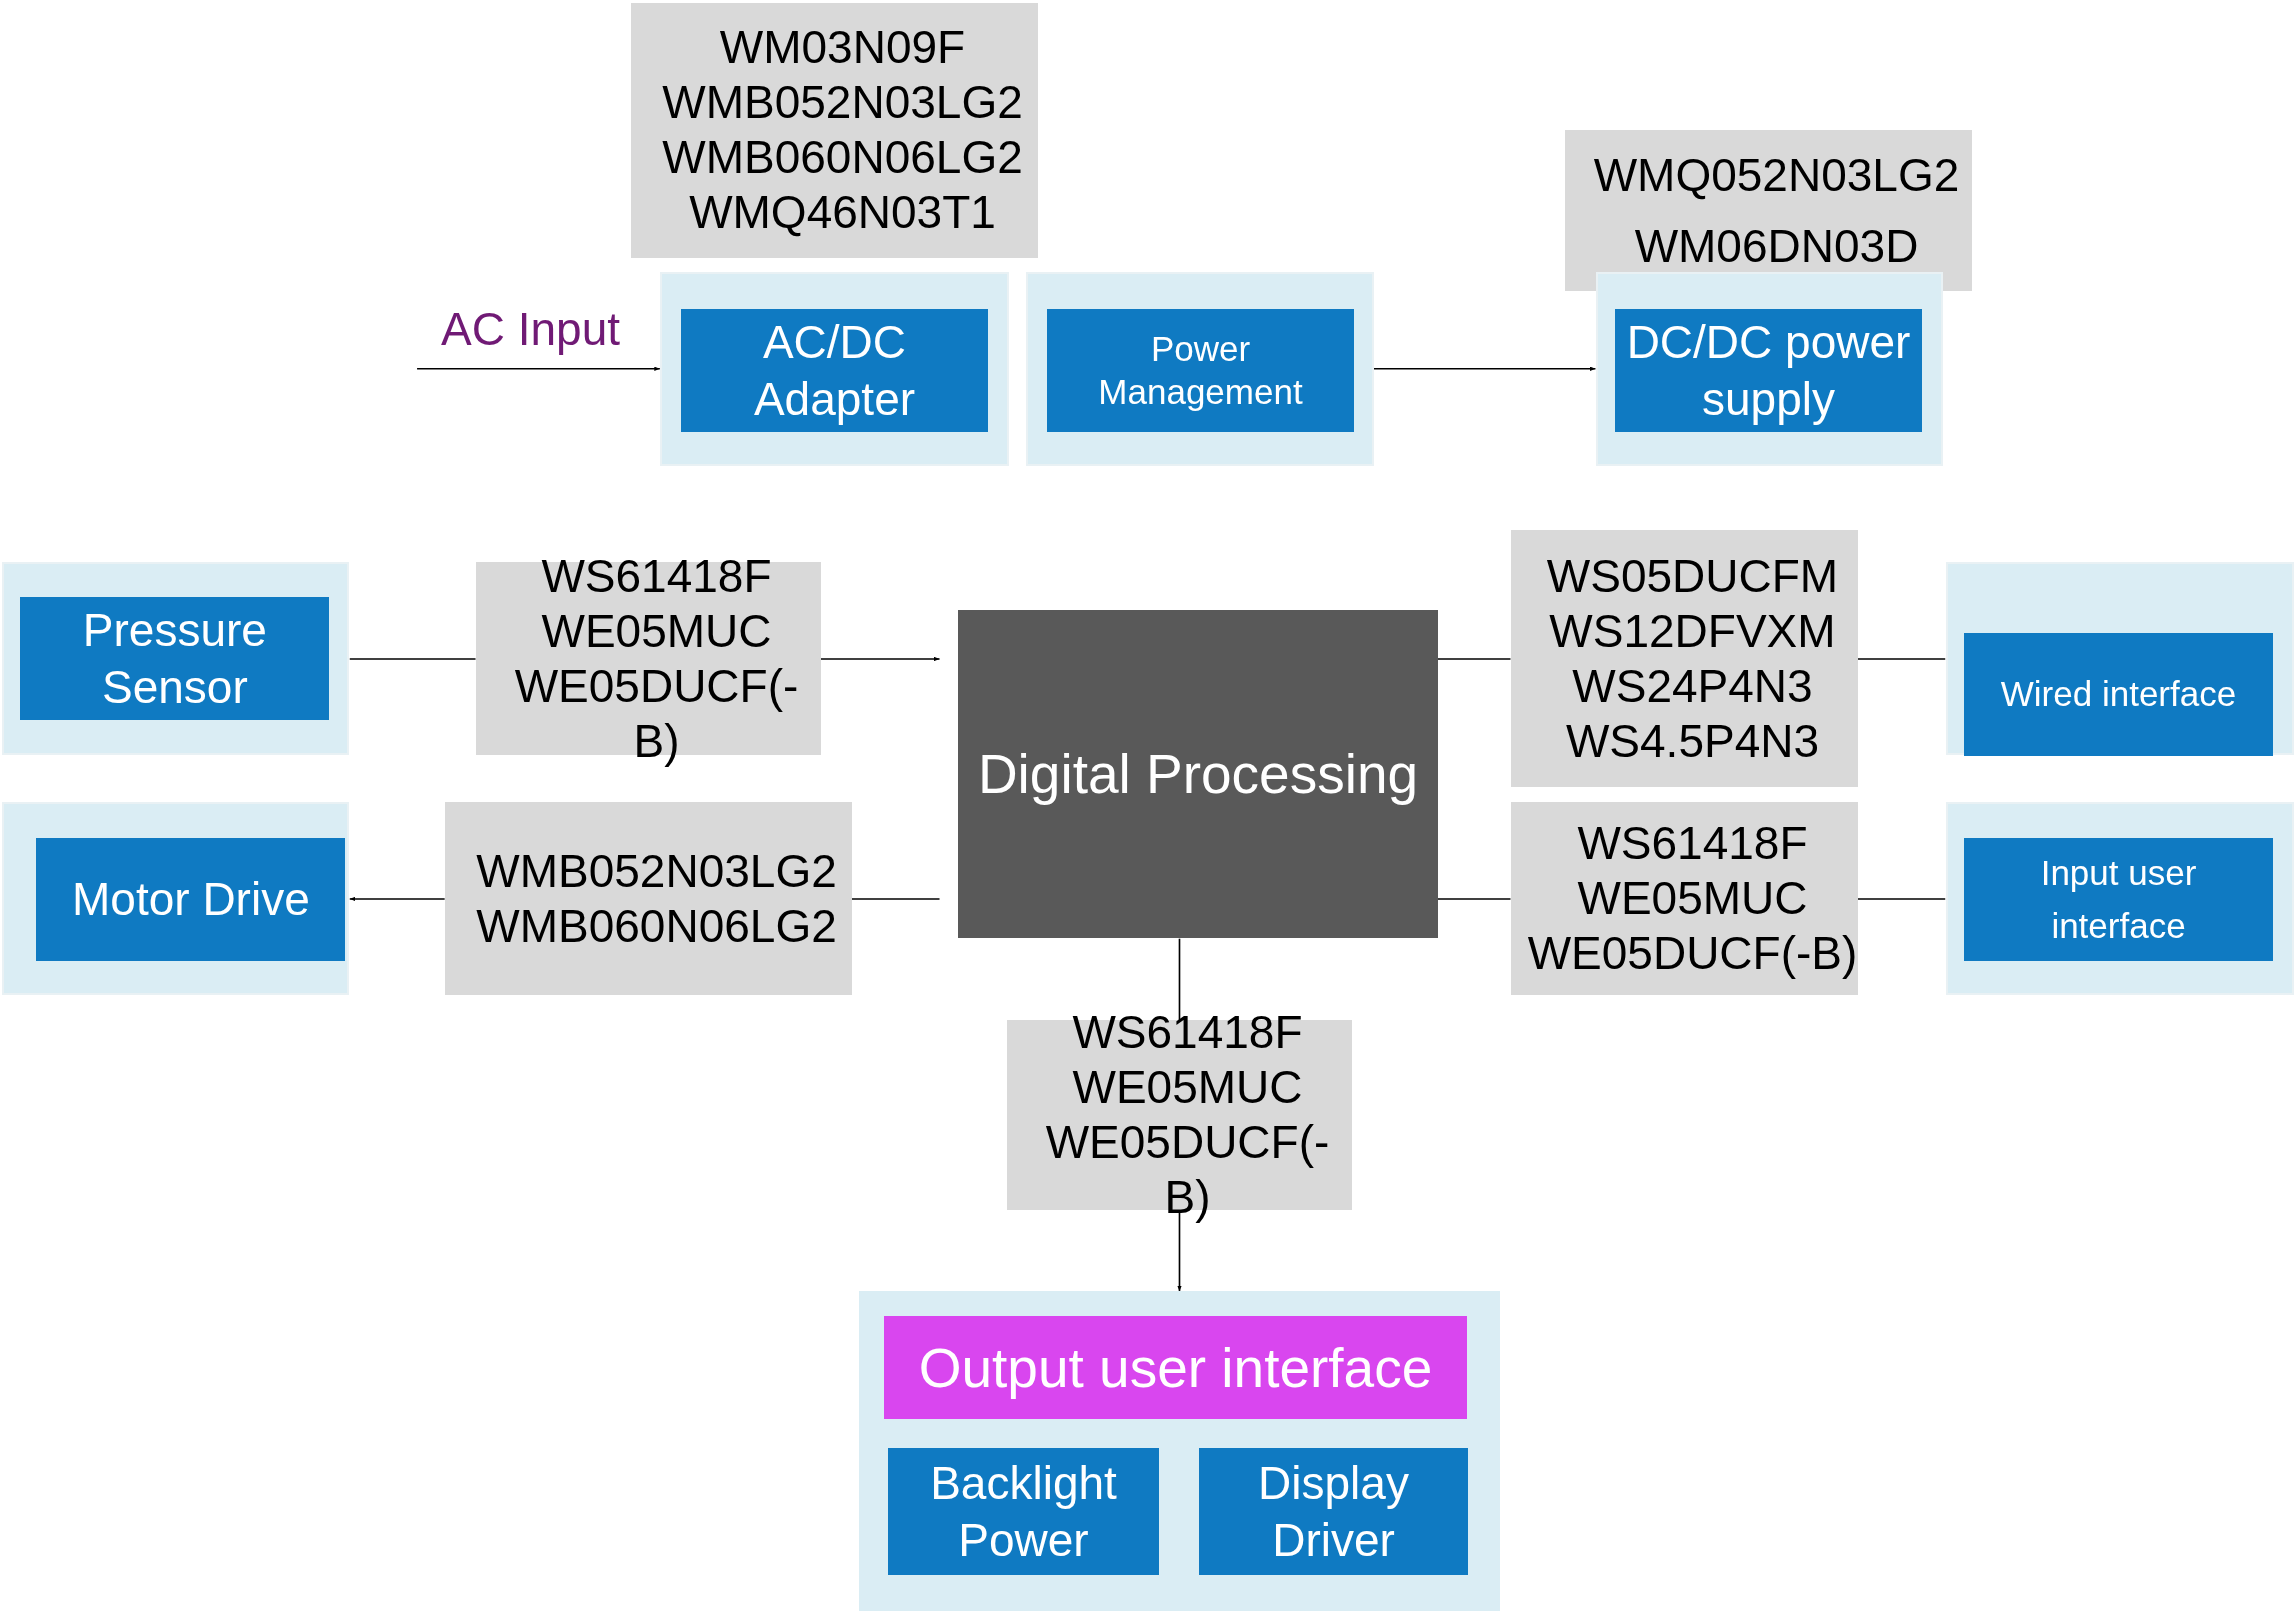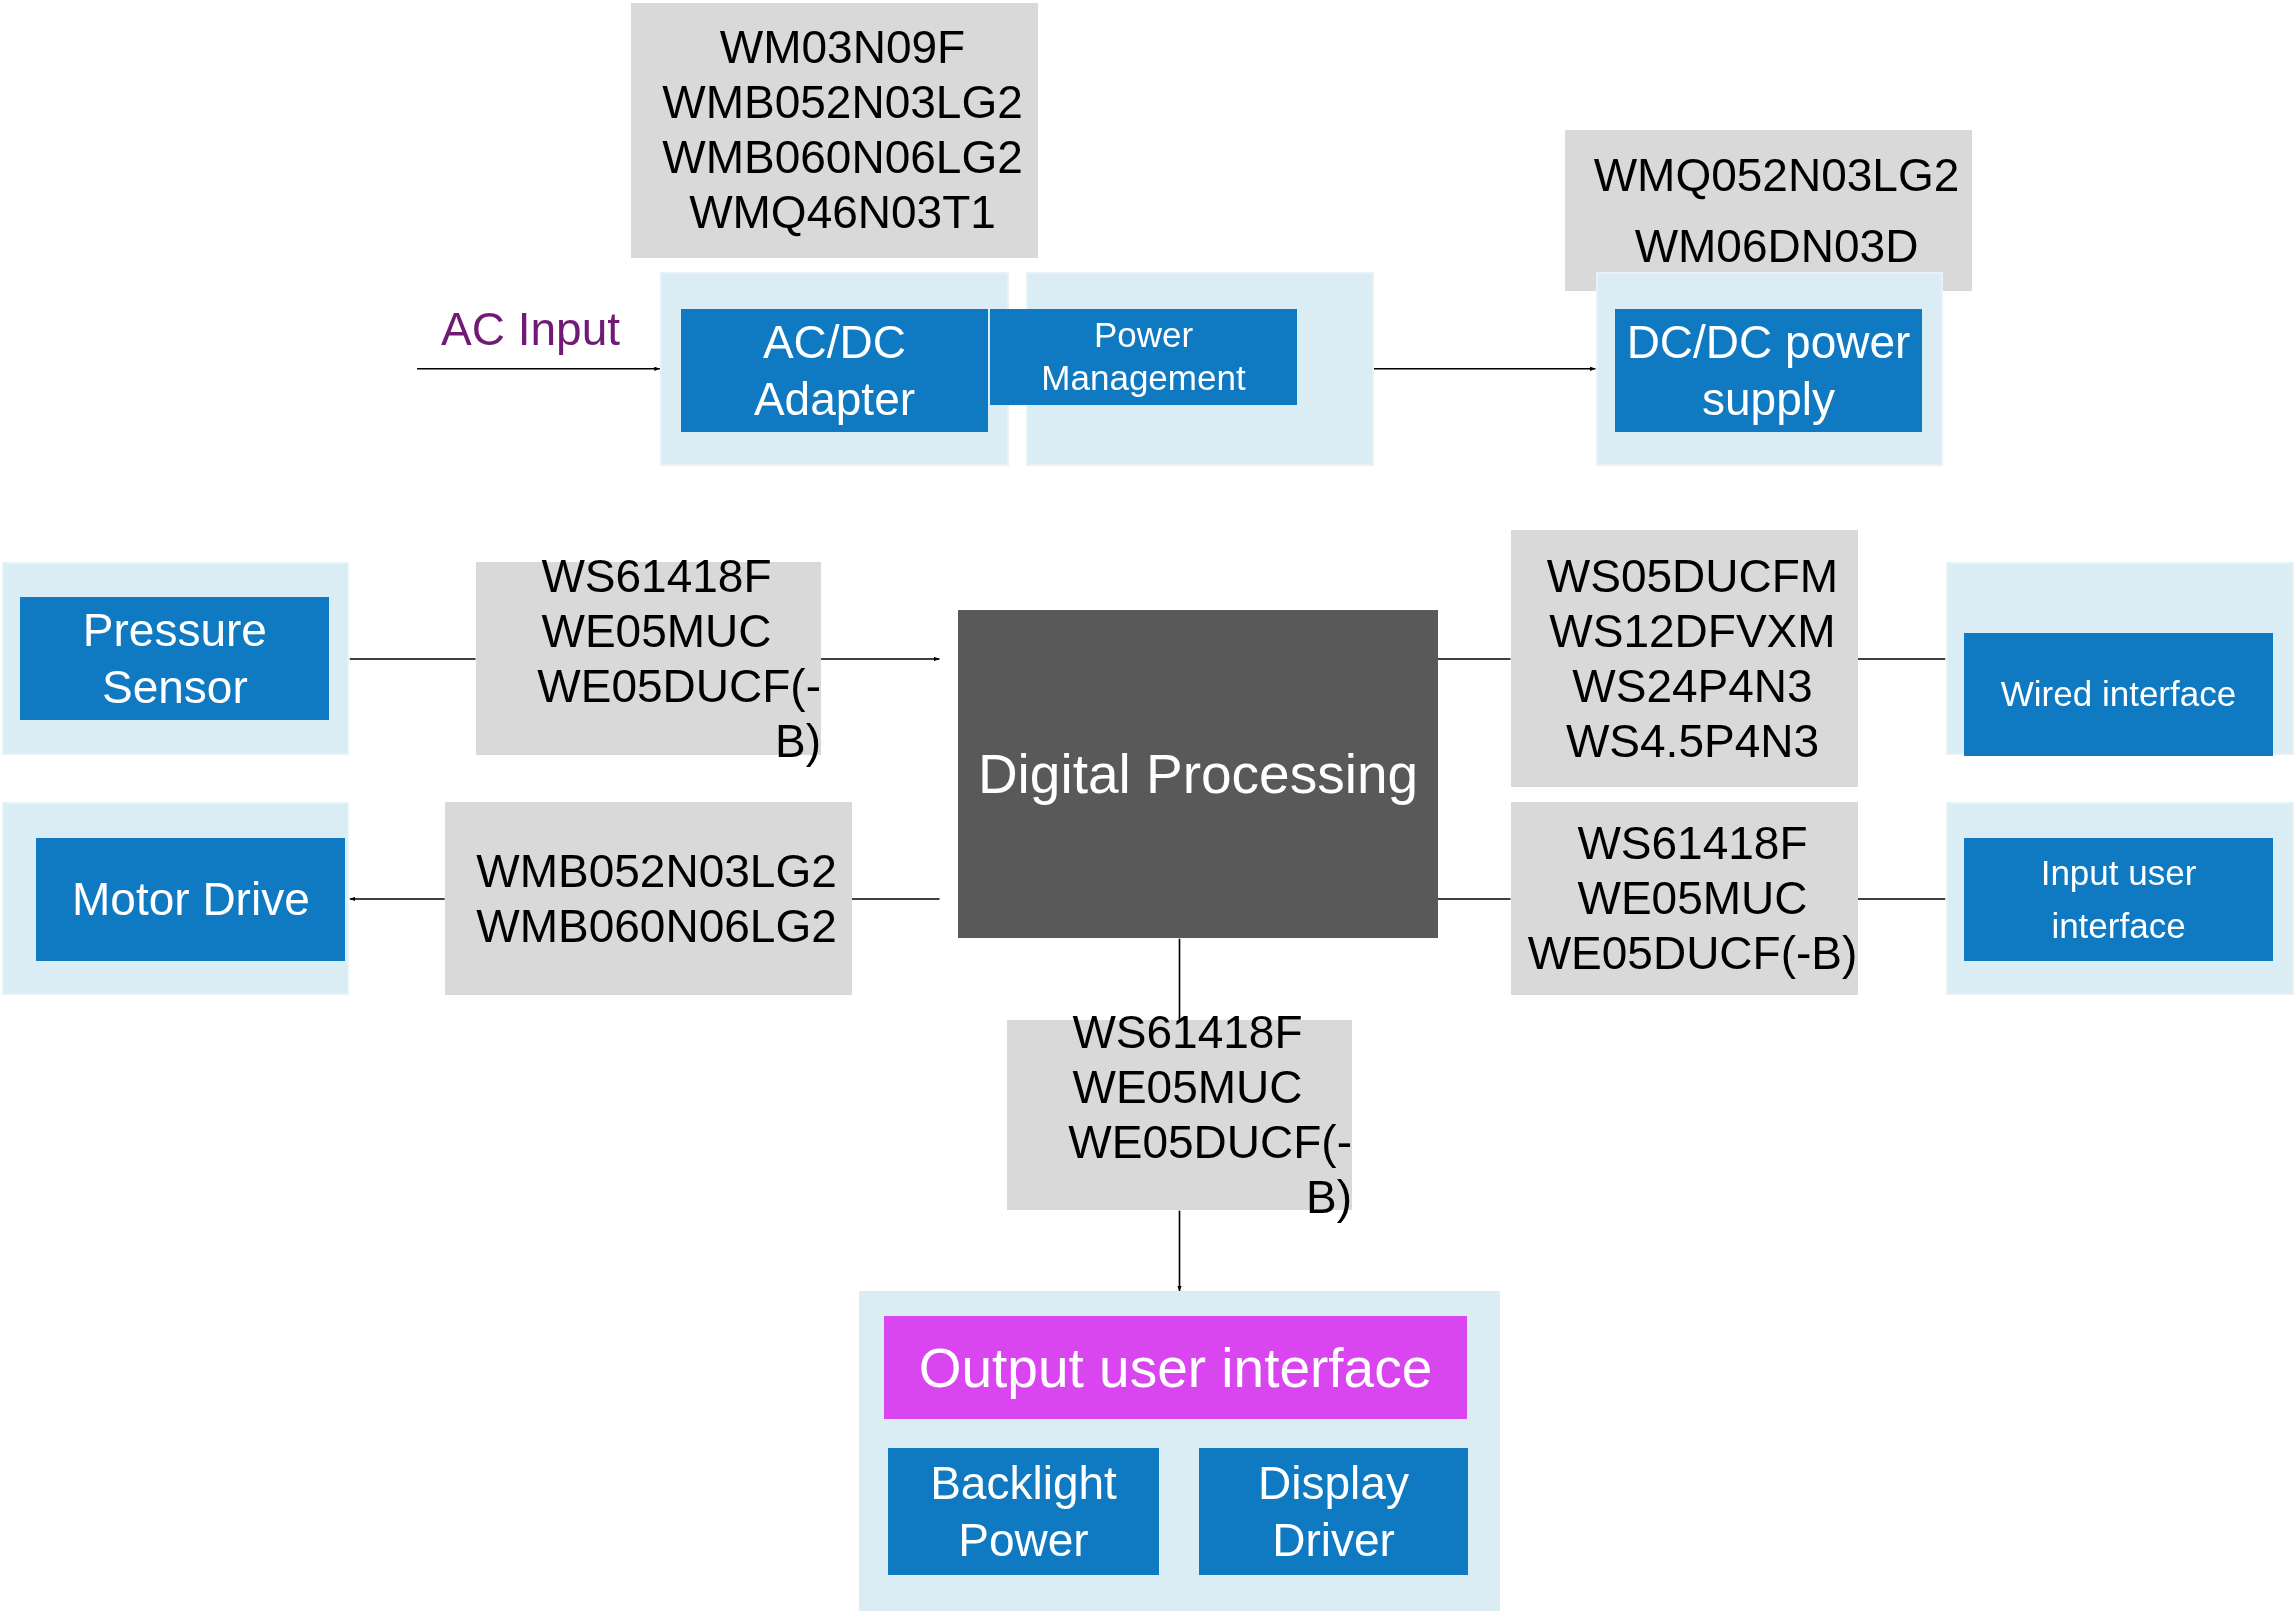--- a/index.html
+++ b/index.html
@@ -3,21 +3,21 @@
 <meta charset="utf-8">
 <style>
   html, body { margin:0; padding:0; background:#ffffff; }
   body { width:2295px; height:1612px; position:relative; overflow:hidden;
          font-family:"Liberation Sans", sans-serif; }
   .abs { position:absolute; box-sizing:border-box; }
   .outer { background:#DAEDF4; border:2.2px solid #E9F1F4; }
   .blue { background:#0F7AC2; color:#fff; display:flex; align-items:center; justify-content:center;
           text-align:center; line-height:1.22; }
   .gray { background:#D9D9D9; color:#000; display:flex; flex-direction:column; align-items:center;
-          justify-content:center; text-align:right; font-size:46px; line-height:55px;padding-left:16px; }
+          justify-content:center; text-align:center; font-size:46px; line-height:55px;padding-left:16px; }
   .dark { background:#595959; color:#fff; display:flex; align-items:center; justify-content:center;
           font-size:55px; }
   .green { background:#d946ef; color:#fff; display:flex; align-items:center; justify-content:center;
            font-size:55px; }
   .big { font-size:46px; }
   .small { font-size:35px; }
   .label { color:#701a75; font-size:46px; }
   svg.lines { position:absolute; left:0; top:0; }
 </style>
 </head>
@@ -55,21 +55,21 @@
   <div>WMQ052N03LG2</div>
   <div>WM06DN03D</div>
 </div>
 
 <div class="abs label" style="left:441px;top:302px;">AC Input</div>
 
 <div class="abs outer" style="left:660px;top:272px;width:349px;height:194px;"></div>
 <div class="abs blue big" style="left:681px;top:309px;width:307px;height:123px;padding:0 33px;">AC/DC Adapter</div>
 
 <div class="abs outer" style="left:1026px;top:272px;width:348px;height:194px;"></div>
-<div class="abs blue small" style="left:990px;top:309px;width:307px;height:96px;padding:0 44px;">Power Management</div>
+<div class="abs blue small" style="left:1047px;top:309px;width:307px;height:123px;padding:0 44px;">Power Management</div>
 
 <div class="abs outer" style="left:1596px;top:272px;width:347px;height:194px;"></div>
 <div class="abs blue big" style="left:1615px;top:309px;width:307px;height:123px;padding:16px 11px;">DC/DC power supply</div>
 
 <div class="abs dark" style="left:940px;top:610px;width:480px;height:328px;margin-left:18px;">Digital Processing</div>
 
 <div class="abs outer" style="left:1.7px;top:562px;width:347px;height:193px;"></div>
 <div class="abs blue big" style="left:20.4px;top:597px;width:309px;height:123px;padding:0 55px;">Pressure Sensor</div>
 <div class="abs gray" style="left:476px;top:562px;width:345px;height:193px;">
   <div>WS61418F</div>

